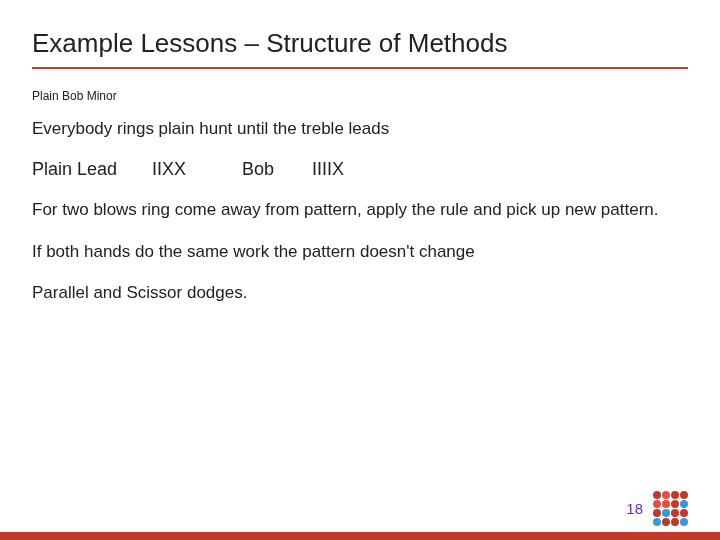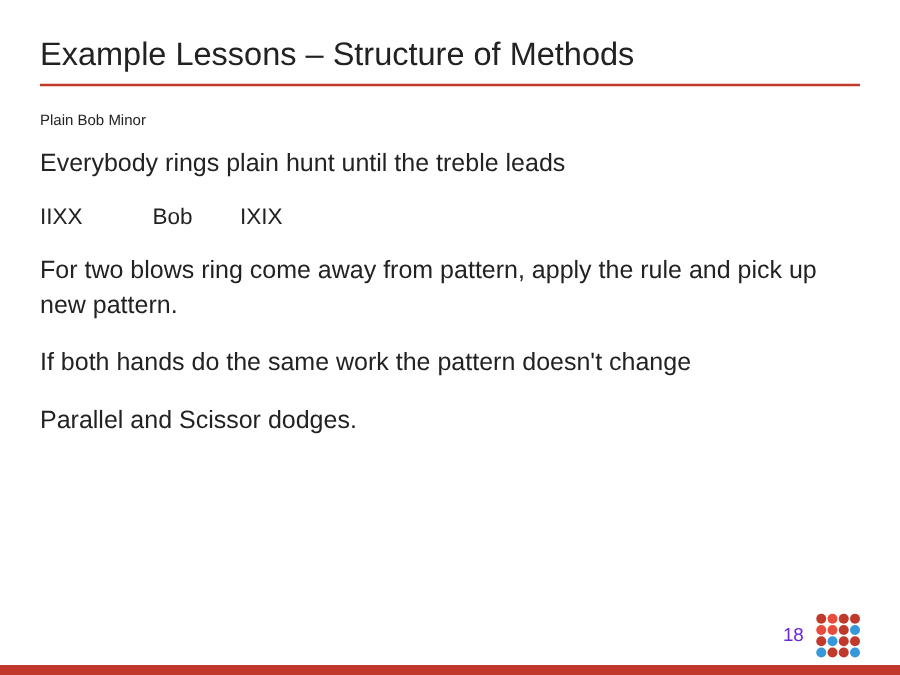--- a/index.html
+++ b/index.html
@@ -38,21 +38,21 @@
       margin-bottom: 14px;
     }
 
     .subtitle {
       font-size: 12px;
       color: #222;
       margin-bottom: 14px;
     }
 
     .body-text {
-      font-size: 20px;
+      font-size: 17px;
       color: #222;
       margin-bottom: 18px;
       line-height: 1.4;
     }
 
     .plain-lead-row {
       display: flex;
       align-items: baseline;
       gap: 0;
       margin-bottom: 18px;
@@ -148,23 +148,24 @@
   <div class="title-section">
     <h1 class="title">Example Lessons – Structure of Methods</h1>
     <hr class="title-underline">
   </div>
 
   <div class="subtitle">Plain Bob Minor</div>
 
   <div class="body-text">Everybody rings plain hunt until the treble leads</div>
 
   <div class="plain-lead-row">
+    <span class="plain-lead-item label">Plain Lead</span>
     <span class="plain-lead-item col1">IIXX</span>
     <span class="plain-lead-item col2">Bob</span>
-    <span class="plain-lead-item">IXIX</span>
+    <span class="plain-lead-item">IIIIX</span>
   </div>
 
   <div class="body-text">For two blows ring come away from pattern, apply the rule and pick up new pattern.</div>
 
   <div class="body-text">If both hands do the same work the pattern doesn't change</div>
 
   <div class="body-text">Parallel and Scissor dodges.</div>
 
   <div class="footer">
     <span class="page-number">18</span>

